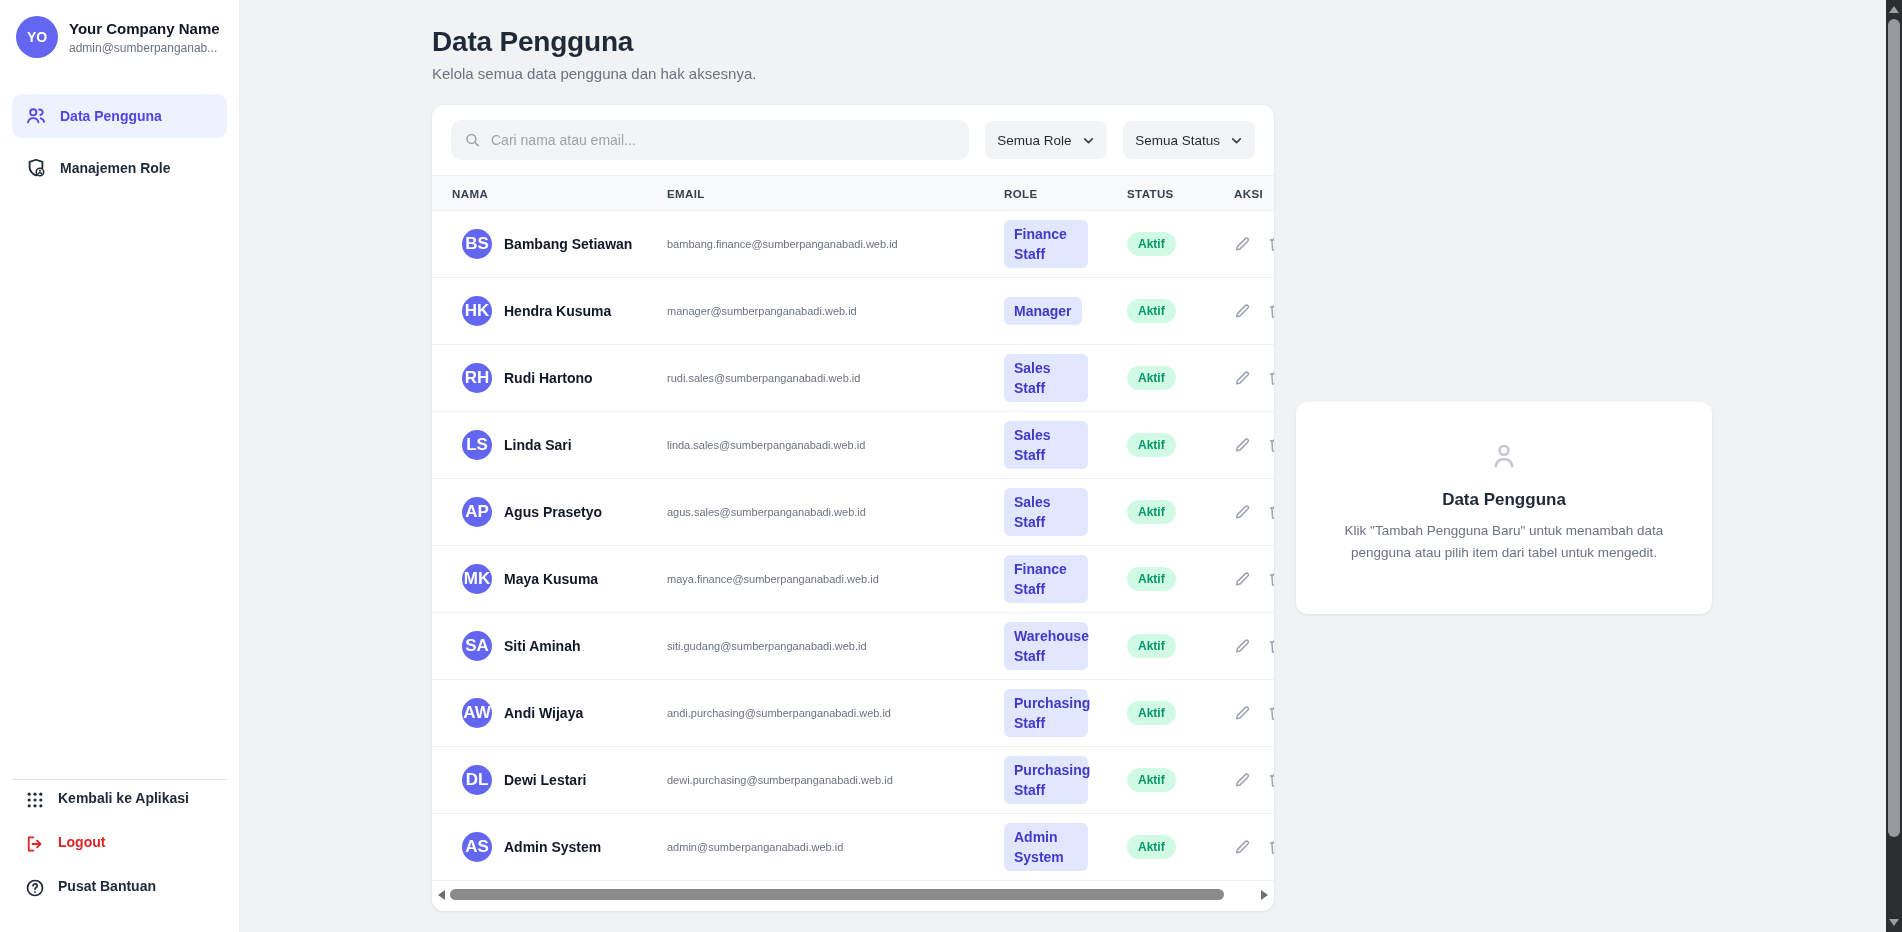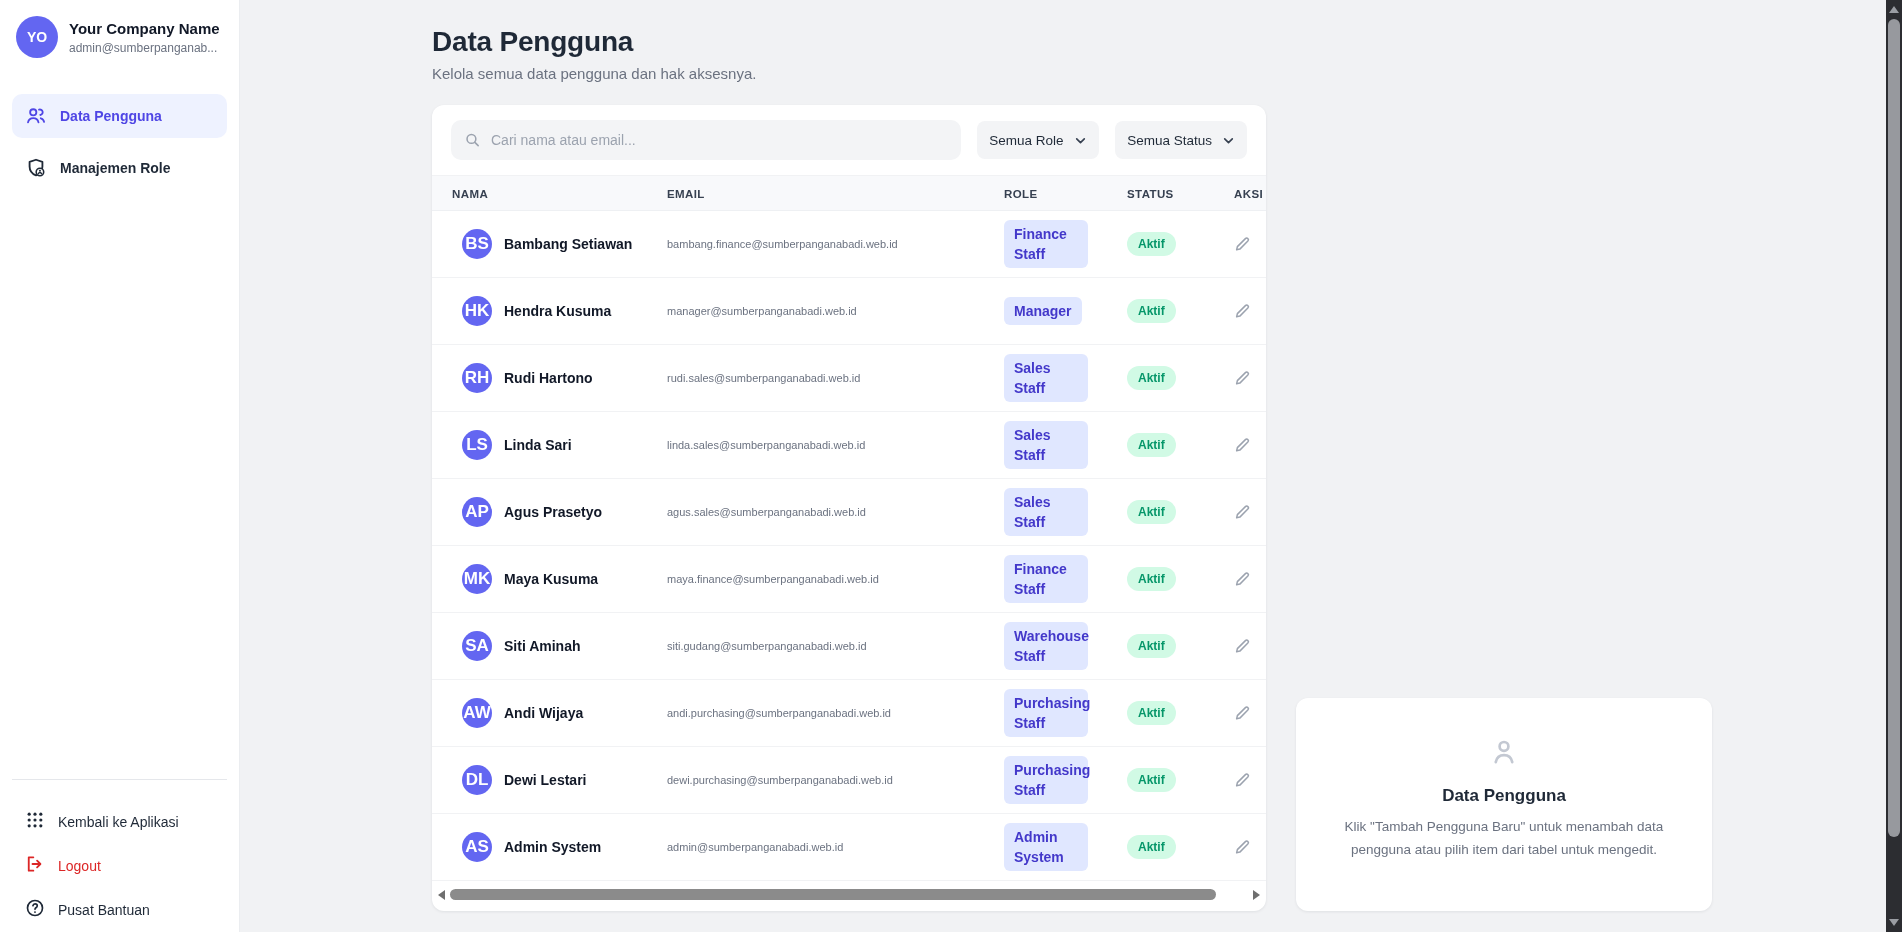--- a/index.html
+++ b/index.html
@@ -31,44 +31,44 @@
   .nav-item {
     display:flex; align-items:center; gap:13px;
     height:44px; padding:0 13px; border-radius:10px;
     font-size:14px; font-weight:600; color:#1f2937; cursor:pointer;
   }
   .nav-item.active { background:#eef2ff; color:#4f46e5; }
   .nav-item .icon { width:22px; height:22px; flex-shrink:0; }
   .sidebar-spacer { flex:1; }
   .sidebar-footer { border-top:1px solid #e5e7eb; padding-top:10px; display:flex; flex-direction:column; gap:4px; }
   .footer-item {
-    display:flex; align-items:flex-end; gap:13px;
+    display:flex; align-items:flex-start; gap:13px;
     height:40px; padding:0 13px; border-radius:10px;
-    font-size:14px; font-weight:400; color:#1f2937; cursor:pointer;
+    font-size:14px; font-weight:700; color:#1f2937; cursor:pointer;
   }
   .footer-item .icon { width:20px; height:20px; flex-shrink:0; }
   .footer-item.danger { color:#dc2626; }
 
   
   .main { flex:1; padding-top:26px; position:relative; }
   .content { width:1280px; margin-left:192px; }
   .page-header { display:flex; justify-content:space-between; align-items:flex-start; }
   .page-title { font-size:28px; font-weight:800; color:#1f2937; letter-spacing:-0.2px; }
   .page-subtitle { font-size:15px; color:#6b7280; margin-top:7px; }
   .add-btn {
     margin-top:12px;
     display:flex; align-items:center; gap:10px;
     background:#2563eb; color:#fff; border:none; border-radius:8px;
     padding:11px 19px; font-size:14px; font-weight:bold; cursor:pointer;
     font-family:"Liberation Sans", sans-serif;
     box-shadow:0 1px 2px rgba(37,99,235,.3);
   }
   .add-btn .icon { width:19px; height:19px; }
 
-  .columns { display:flex; gap:30px; margin-top:23px; align-items:flex-end; }
+  .columns { display:flex; gap:22px; margin-top:23px; align-items:center; }
 
   
   .table-card {
     flex:1; background:#fff; border-radius:12px;
     box-shadow:0 1px 3px rgba(16,24,40,.08);
     overflow:hidden;
   }
   .filter-bar { display:flex; gap:16px; padding:15px 19px; align-items:center; }
   .search-wrap { flex:1; position:relative; }
   .search-wrap .icon {

